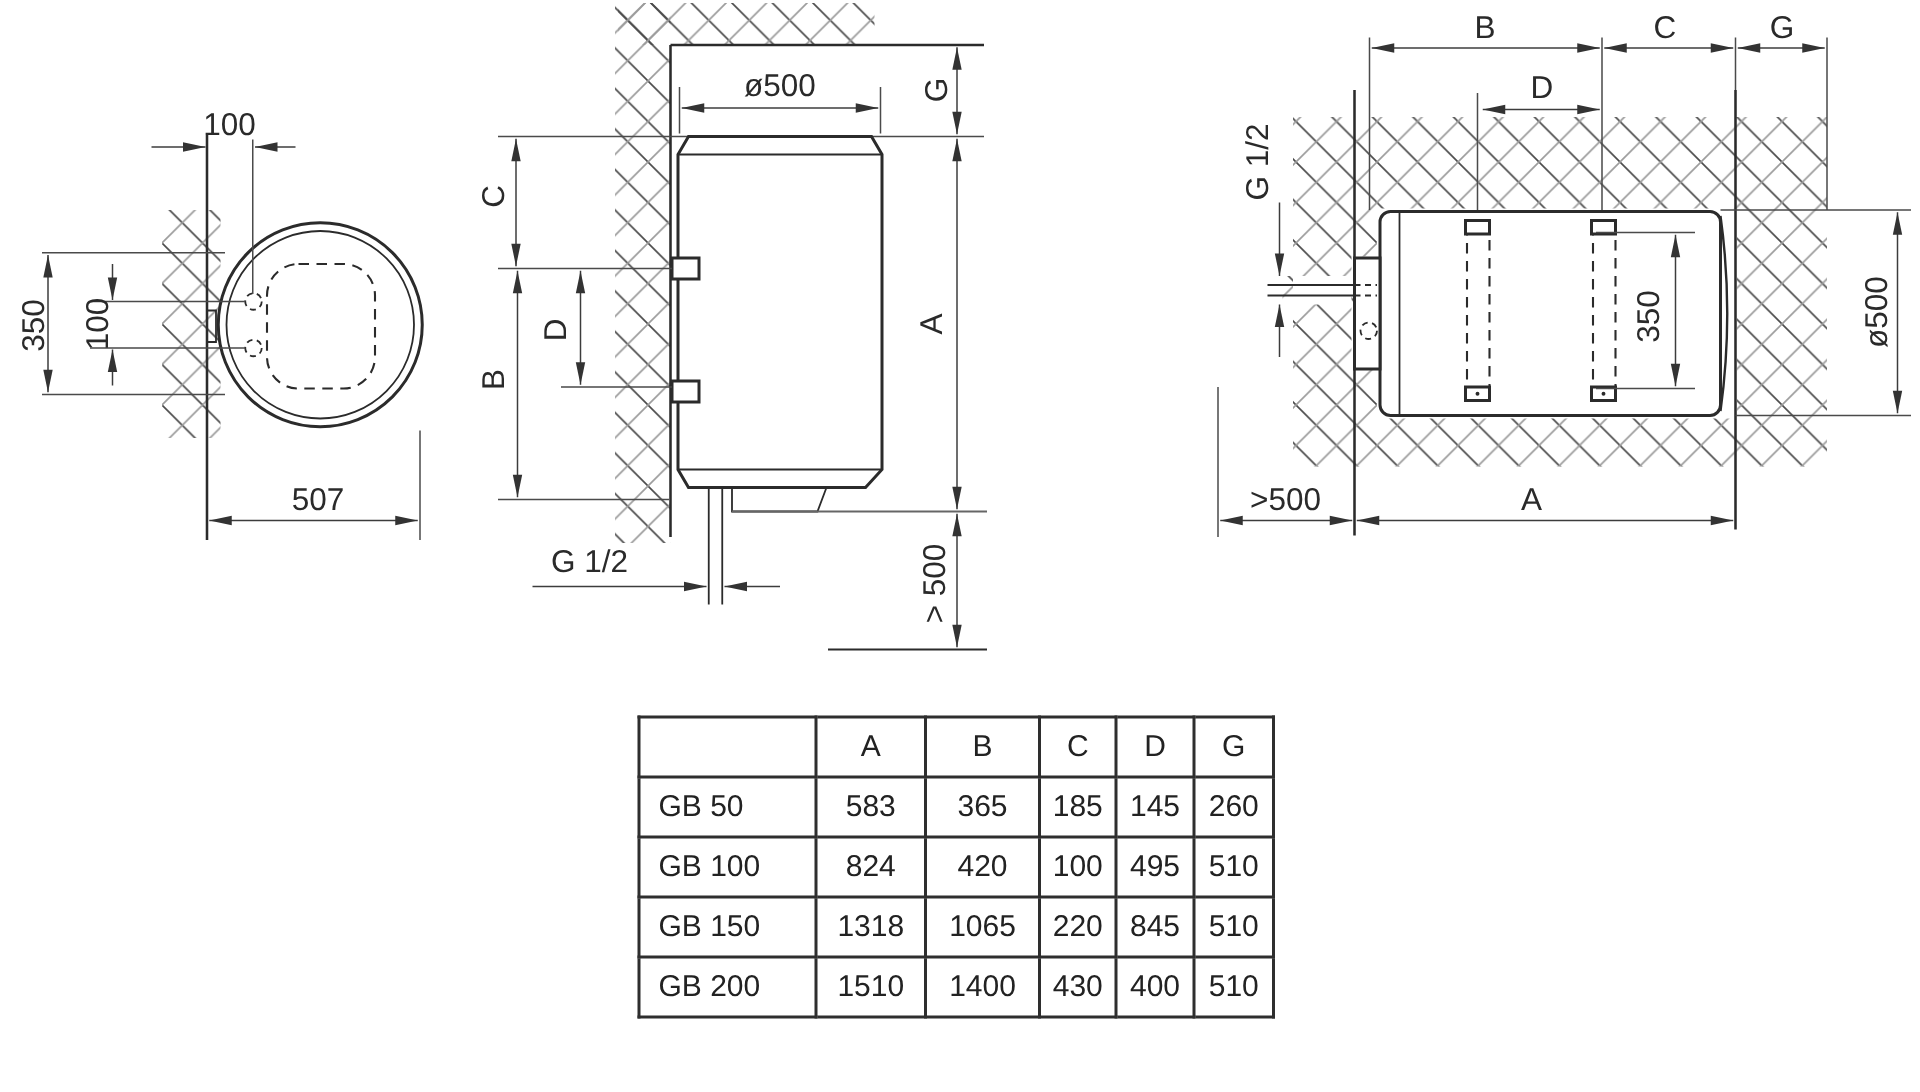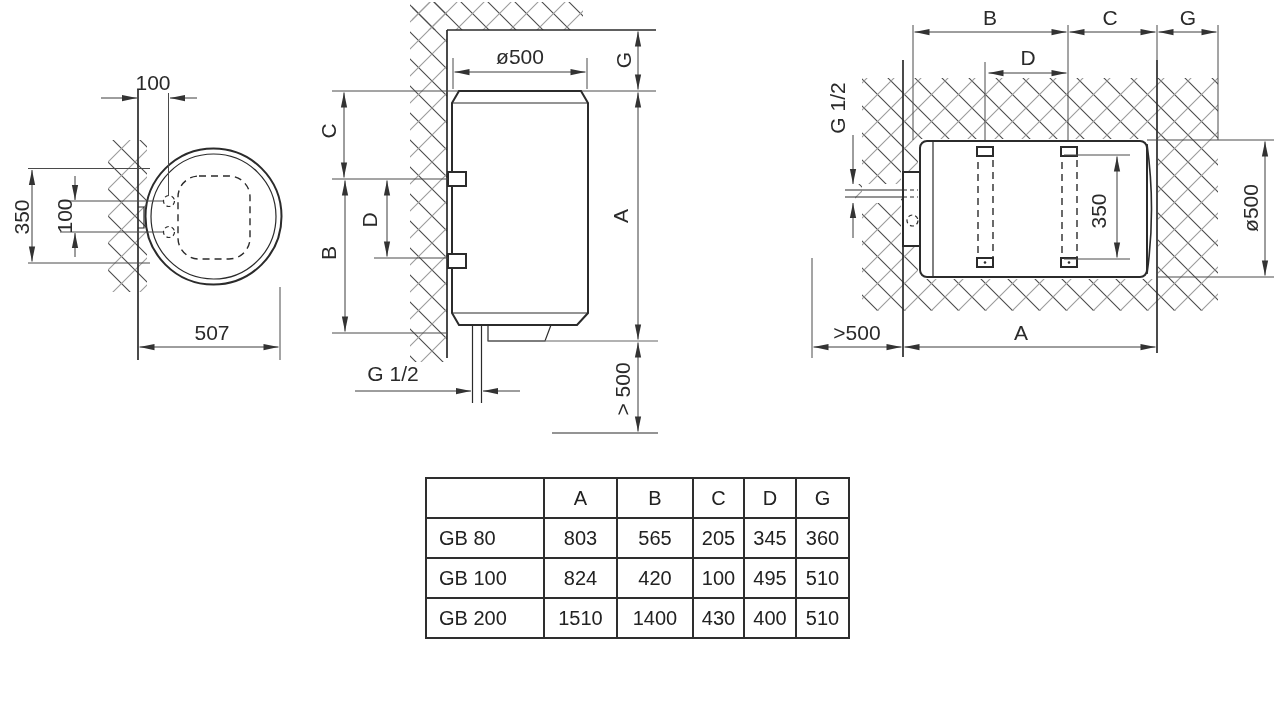--- a/index.html
+++ b/index.html
@@ -220,36 +220,44 @@
       <th></th>
       <th>A</th>
       <th>B</th>
       <th>C</th>
       <th>D</th>
       <th>G</th>
     </tr>
   </thead>
   <tbody>
     <tr>
-      <td class="model">GB 80</td>
-      <td>803</td>
-      <td>565</td>
-      <td>205</td>
-      <td>345</td>
-      <td>360</td>
+      <td class="model">GB 50</td>
+      <td>583</td>
+      <td>365</td>
+      <td>185</td>
+      <td>145</td>
+      <td>260</td>
     </tr>
     <tr>
       <td class="model">GB 100</td>
       <td>824</td>
       <td>420</td>
       <td>100</td>
       <td>495</td>
       <td>510</td>
     </tr>
     <tr>
+      <td class="model">GB 150</td>
+      <td>1318</td>
+      <td>1065</td>
+      <td>220</td>
+      <td>845</td>
+      <td>510</td>
+    </tr>
+    <tr>
       <td class="model">GB 200</td>
       <td>1510</td>
       <td>1400</td>
       <td>430</td>
       <td>400</td>
       <td>510</td>
     </tr>
   </tbody>
 </table>
 

